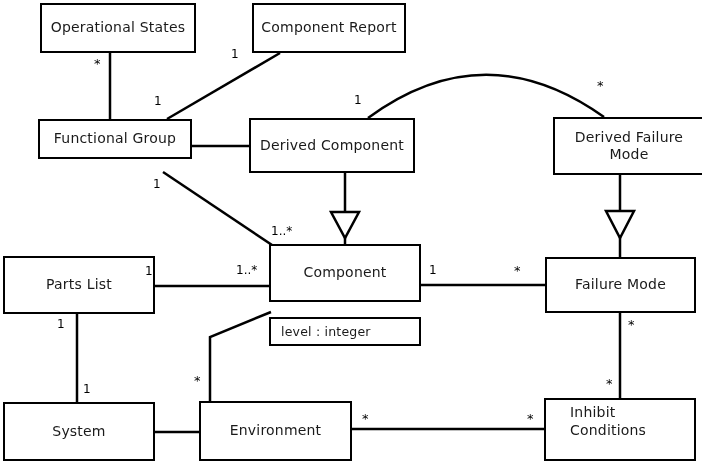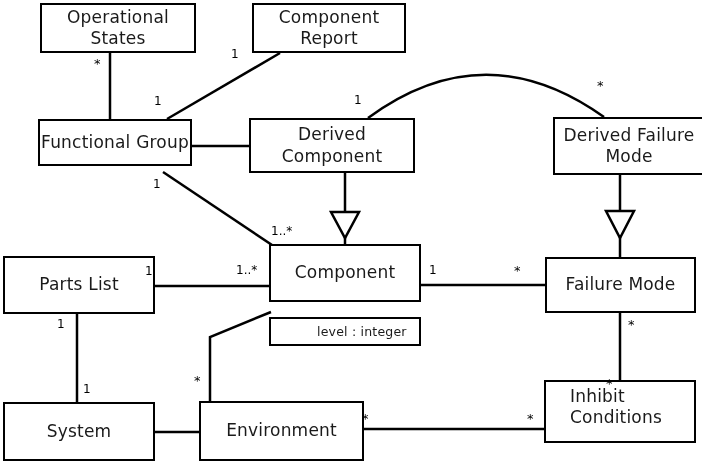--- a/index.html
+++ b/index.html
@@ -28,21 +28,21 @@
     background: #ffffff;
     z-index: 5;
   }
   .uml-name {
     display: flex;
     align-items: center;
     justify-content: center;
     width: 100%;
     height: 100%;
     text-align: center;
-    font-size: 17px;
+    font-size: 14px;
     color: #1a1a1a;
     letter-spacing: 0.2px;
     white-space: pre-line;
     line-height: 1.25;
   }
   .uml-name.left-align {
     justify-content: flex-start;
     text-align: left;
     align-items: flex-start;
     padding: 4px 0 0 24px;
@@ -55,21 +55,20 @@
     background: #ffffff;
     z-index: 5;
     display: flex;
     align-items: center;
   }
   .uml-attr-text {
     font-size: 12.5px;
     color: #1a1a1a;
     padding-left: 10px;
     letter-spacing: 0.2px;
-    margin-left: 36px;
   }
   .mult {
     position: absolute;
     font-size: 12px;
     color: #000000;
     z-index: 6;
     white-space: nowrap;
     line-height: 1;
   }
   .mult.star {
@@ -115,21 +114,21 @@
   </svg>
 
   <div class="uml-class" style="left:40px;top:3px;width:156px;height:50px;">
     <div class="uml-name">Operational States</div>
   </div>
 
   <div class="uml-class" style="left:252px;top:3px;width:154px;height:50px;">
     <div class="uml-name">Component Report</div>
   </div>
 
-  <div class="uml-class" style="left:38px;top:119px;width:154px;height:47px;">
+  <div class="uml-class" style="left:38px;top:119px;width:154px;height:40px;">
     <div class="uml-name">Functional Group</div>
   </div>
 
   <div class="uml-class" style="left:249px;top:118px;width:166px;height:55px;">
     <div class="uml-name">Derived Component</div>
   </div>
 
   <div class="uml-class" style="left:544px;top:117px;width:152px;height:58px;margin-left:9px;">
     <div class="uml-name">Derived Failure Mode</div>
   </div>
@@ -147,25 +146,25 @@
   </div>
 
   <div class="uml-class" style="left:545px;top:257px;width:151px;height:56px;">
     <div class="uml-name">Failure Mode</div>
   </div>
 
   <div class="uml-class" style="left:3px;top:402px;width:152px;height:59px;">
     <div class="uml-name">System</div>
   </div>
 
-  <div class="uml-class" style="left:199px;top:401px;width:165px;height:60px;">
+  <div class="uml-class" style="left:199px;top:401px;width:153px;height:60px;">
     <div class="uml-name">Environment</div>
   </div>
 
-  <div class="uml-class" style="left:544px;top:380px;width:152px;height:63px;">
+  <div class="uml-class" style="left:544px;top:398px;width:152px;height:63px;">
     <div class="uml-name left-align">Inhibit
 Conditions</div>
   </div>
 
   <div class="mult star" style="left:94px;top:57px;">*</div>
   <div class="mult" style="left:231px;top:48px;">1</div>
   <div class="mult" style="left:154px;top:95px;">1</div>
   <div class="mult" style="left:354px;top:94px;">1</div>
   <div class="mult star" style="left:597px;top:79px;">*</div>
   <div class="mult" style="left:153px;top:178px;">1</div>

